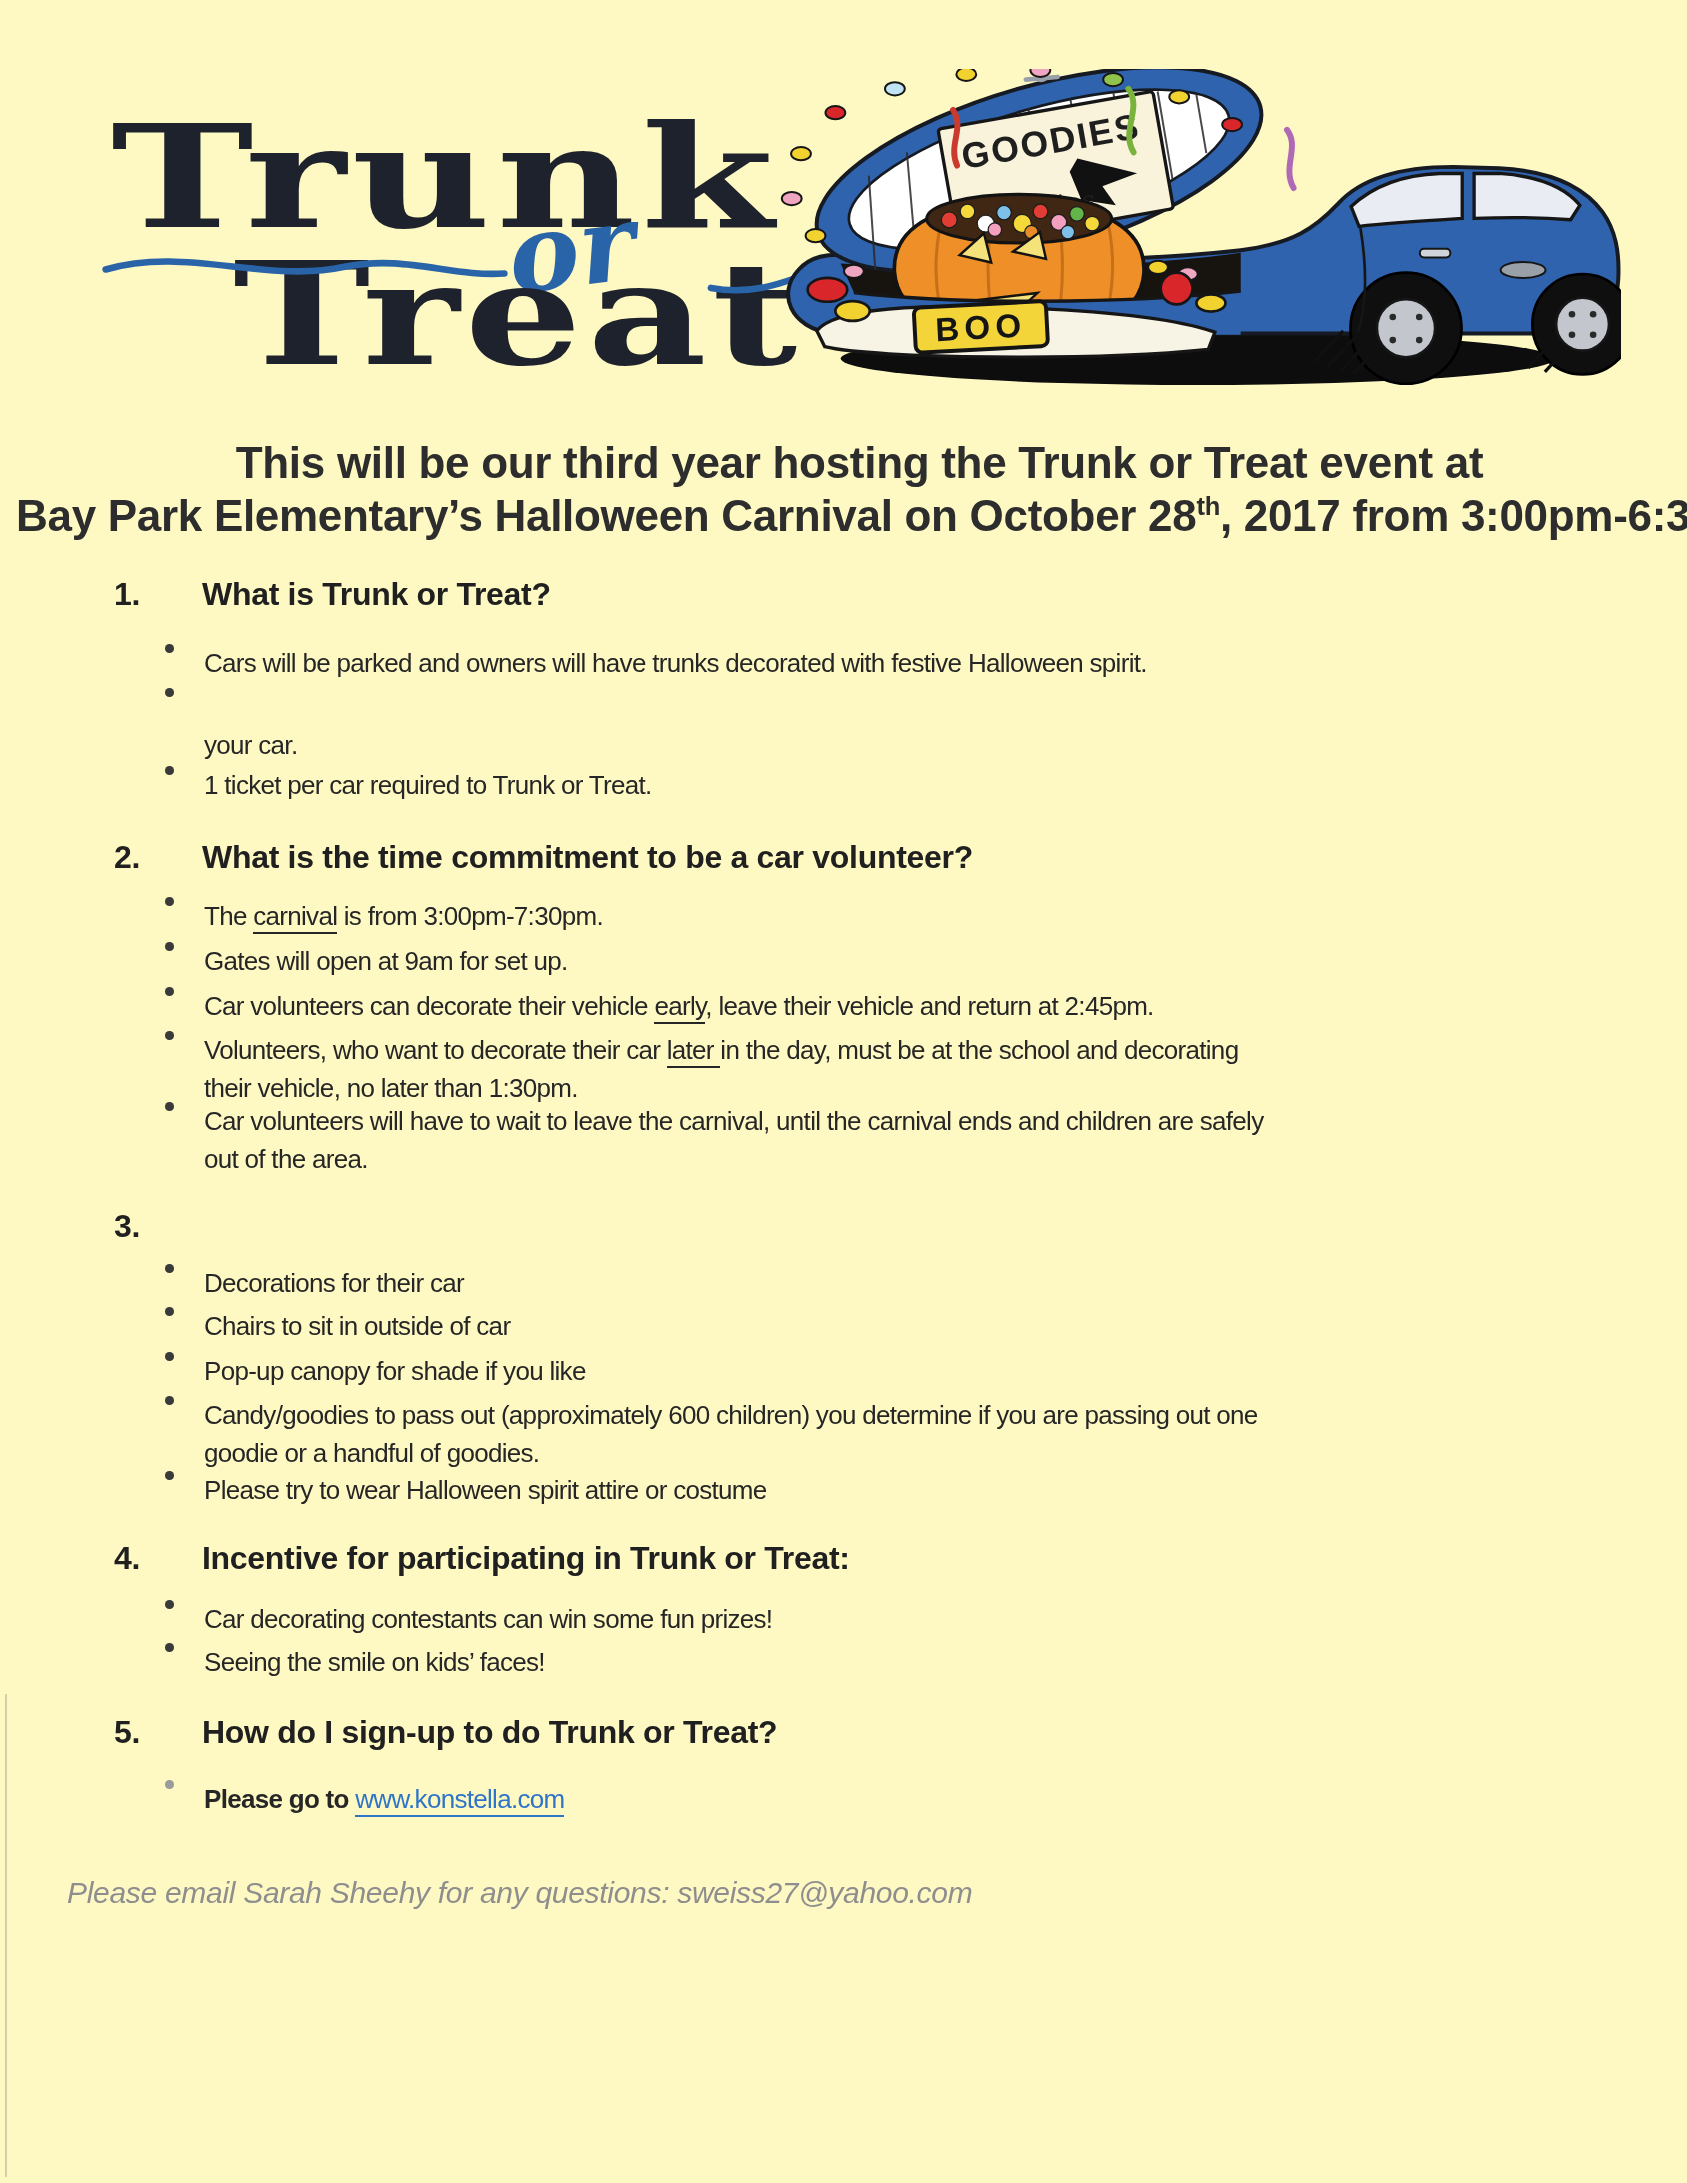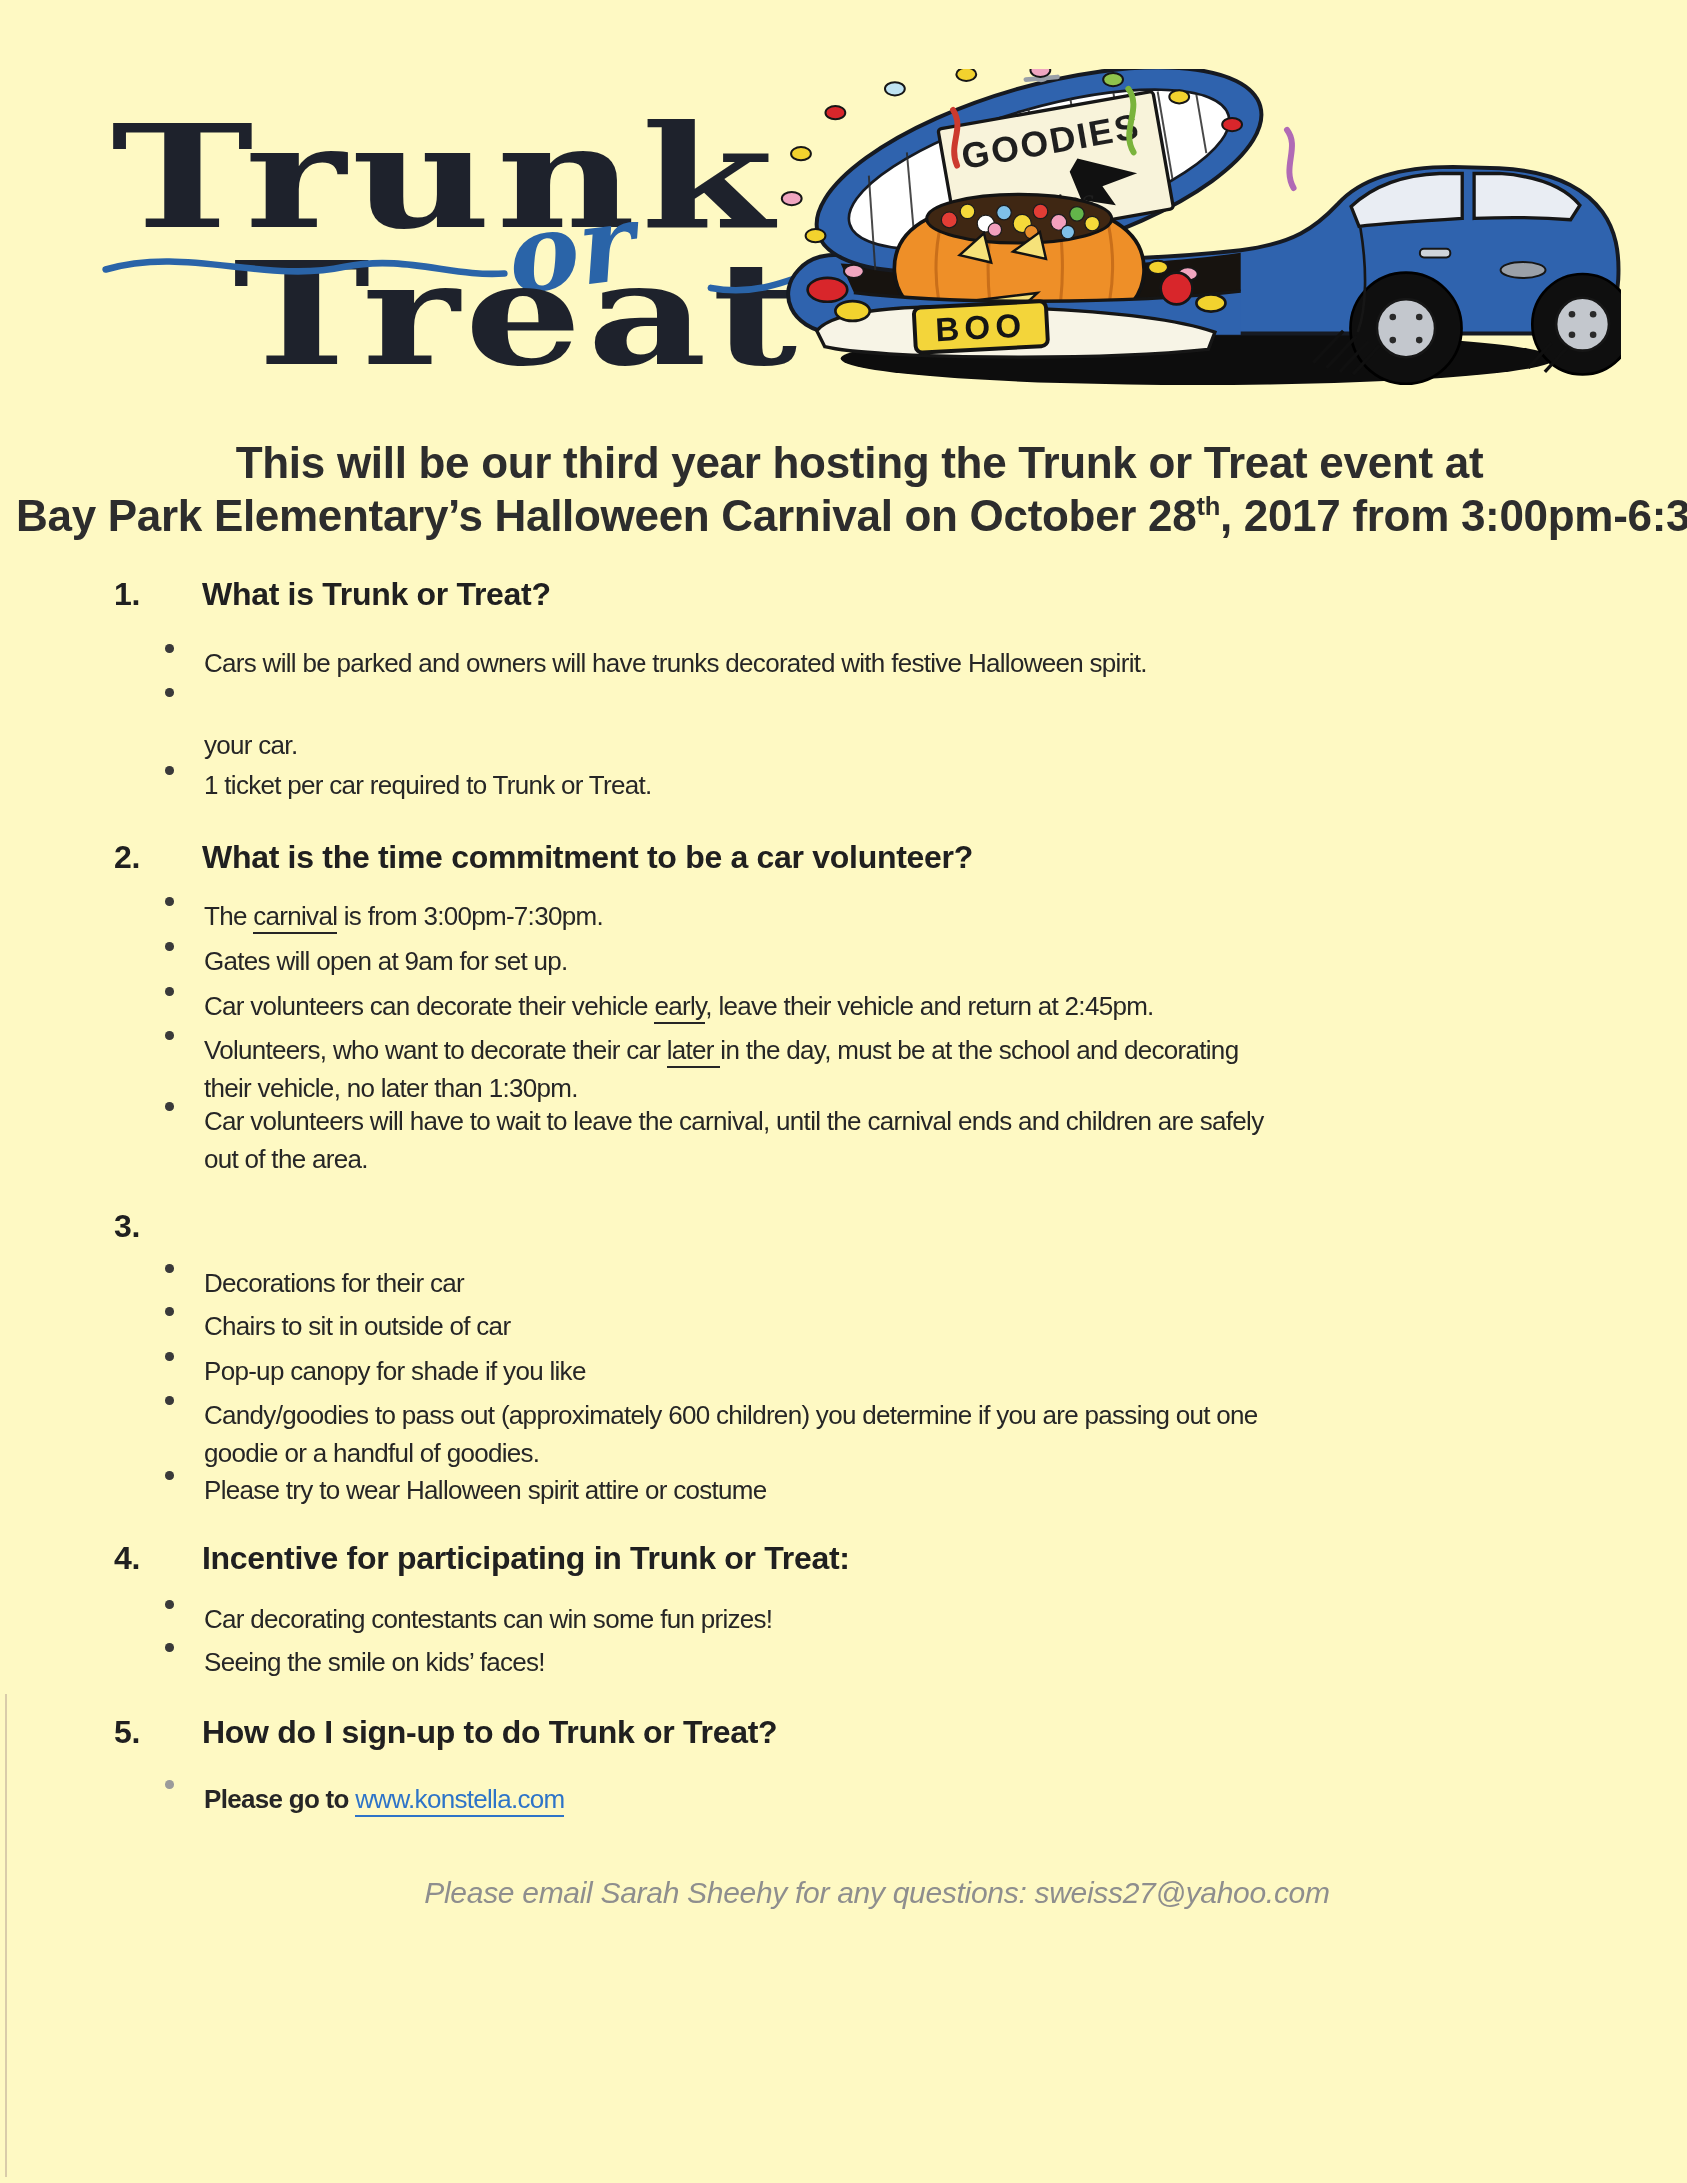--- a/index.html
+++ b/index.html
@@ -46,21 +46,21 @@
   .bullet .txt{
     position:absolute;left:204px;top:12px;white-space:nowrap;
     font-size:26px;line-height:38px;letter-spacing:-0.7px;color:#262626;
   }
   .u{border-bottom:2.6px solid currentColor;padding-bottom:0.7px;}
   .b{font-weight:bold;}
   .link{color:var(--link-blue,#2e74c8);border-bottom:2.6px solid var(--link-blue,#2e74c8);padding-bottom:0.7px;margin-top:17px;}
   
   #footer{
     position:absolute;top:1876px;left:0;width:100%;box-sizing:border-box;padding-left:67px;
-    text-align:center;font-style:italic;font-size:30px;letter-spacing:-0.3px;
+    font-style:italic;font-size:30px;letter-spacing:-0.3px;
     color:var(--footer-gray,#8e8e8e);white-space:nowrap;
   }
   
   #artifact-line{position:absolute;left:4.6px;top:1694px;width:2px;height:483px;background:#b9a795;opacity:.55;}
 </style>
 </head>
 <body>
 
 <div class="page">
 

